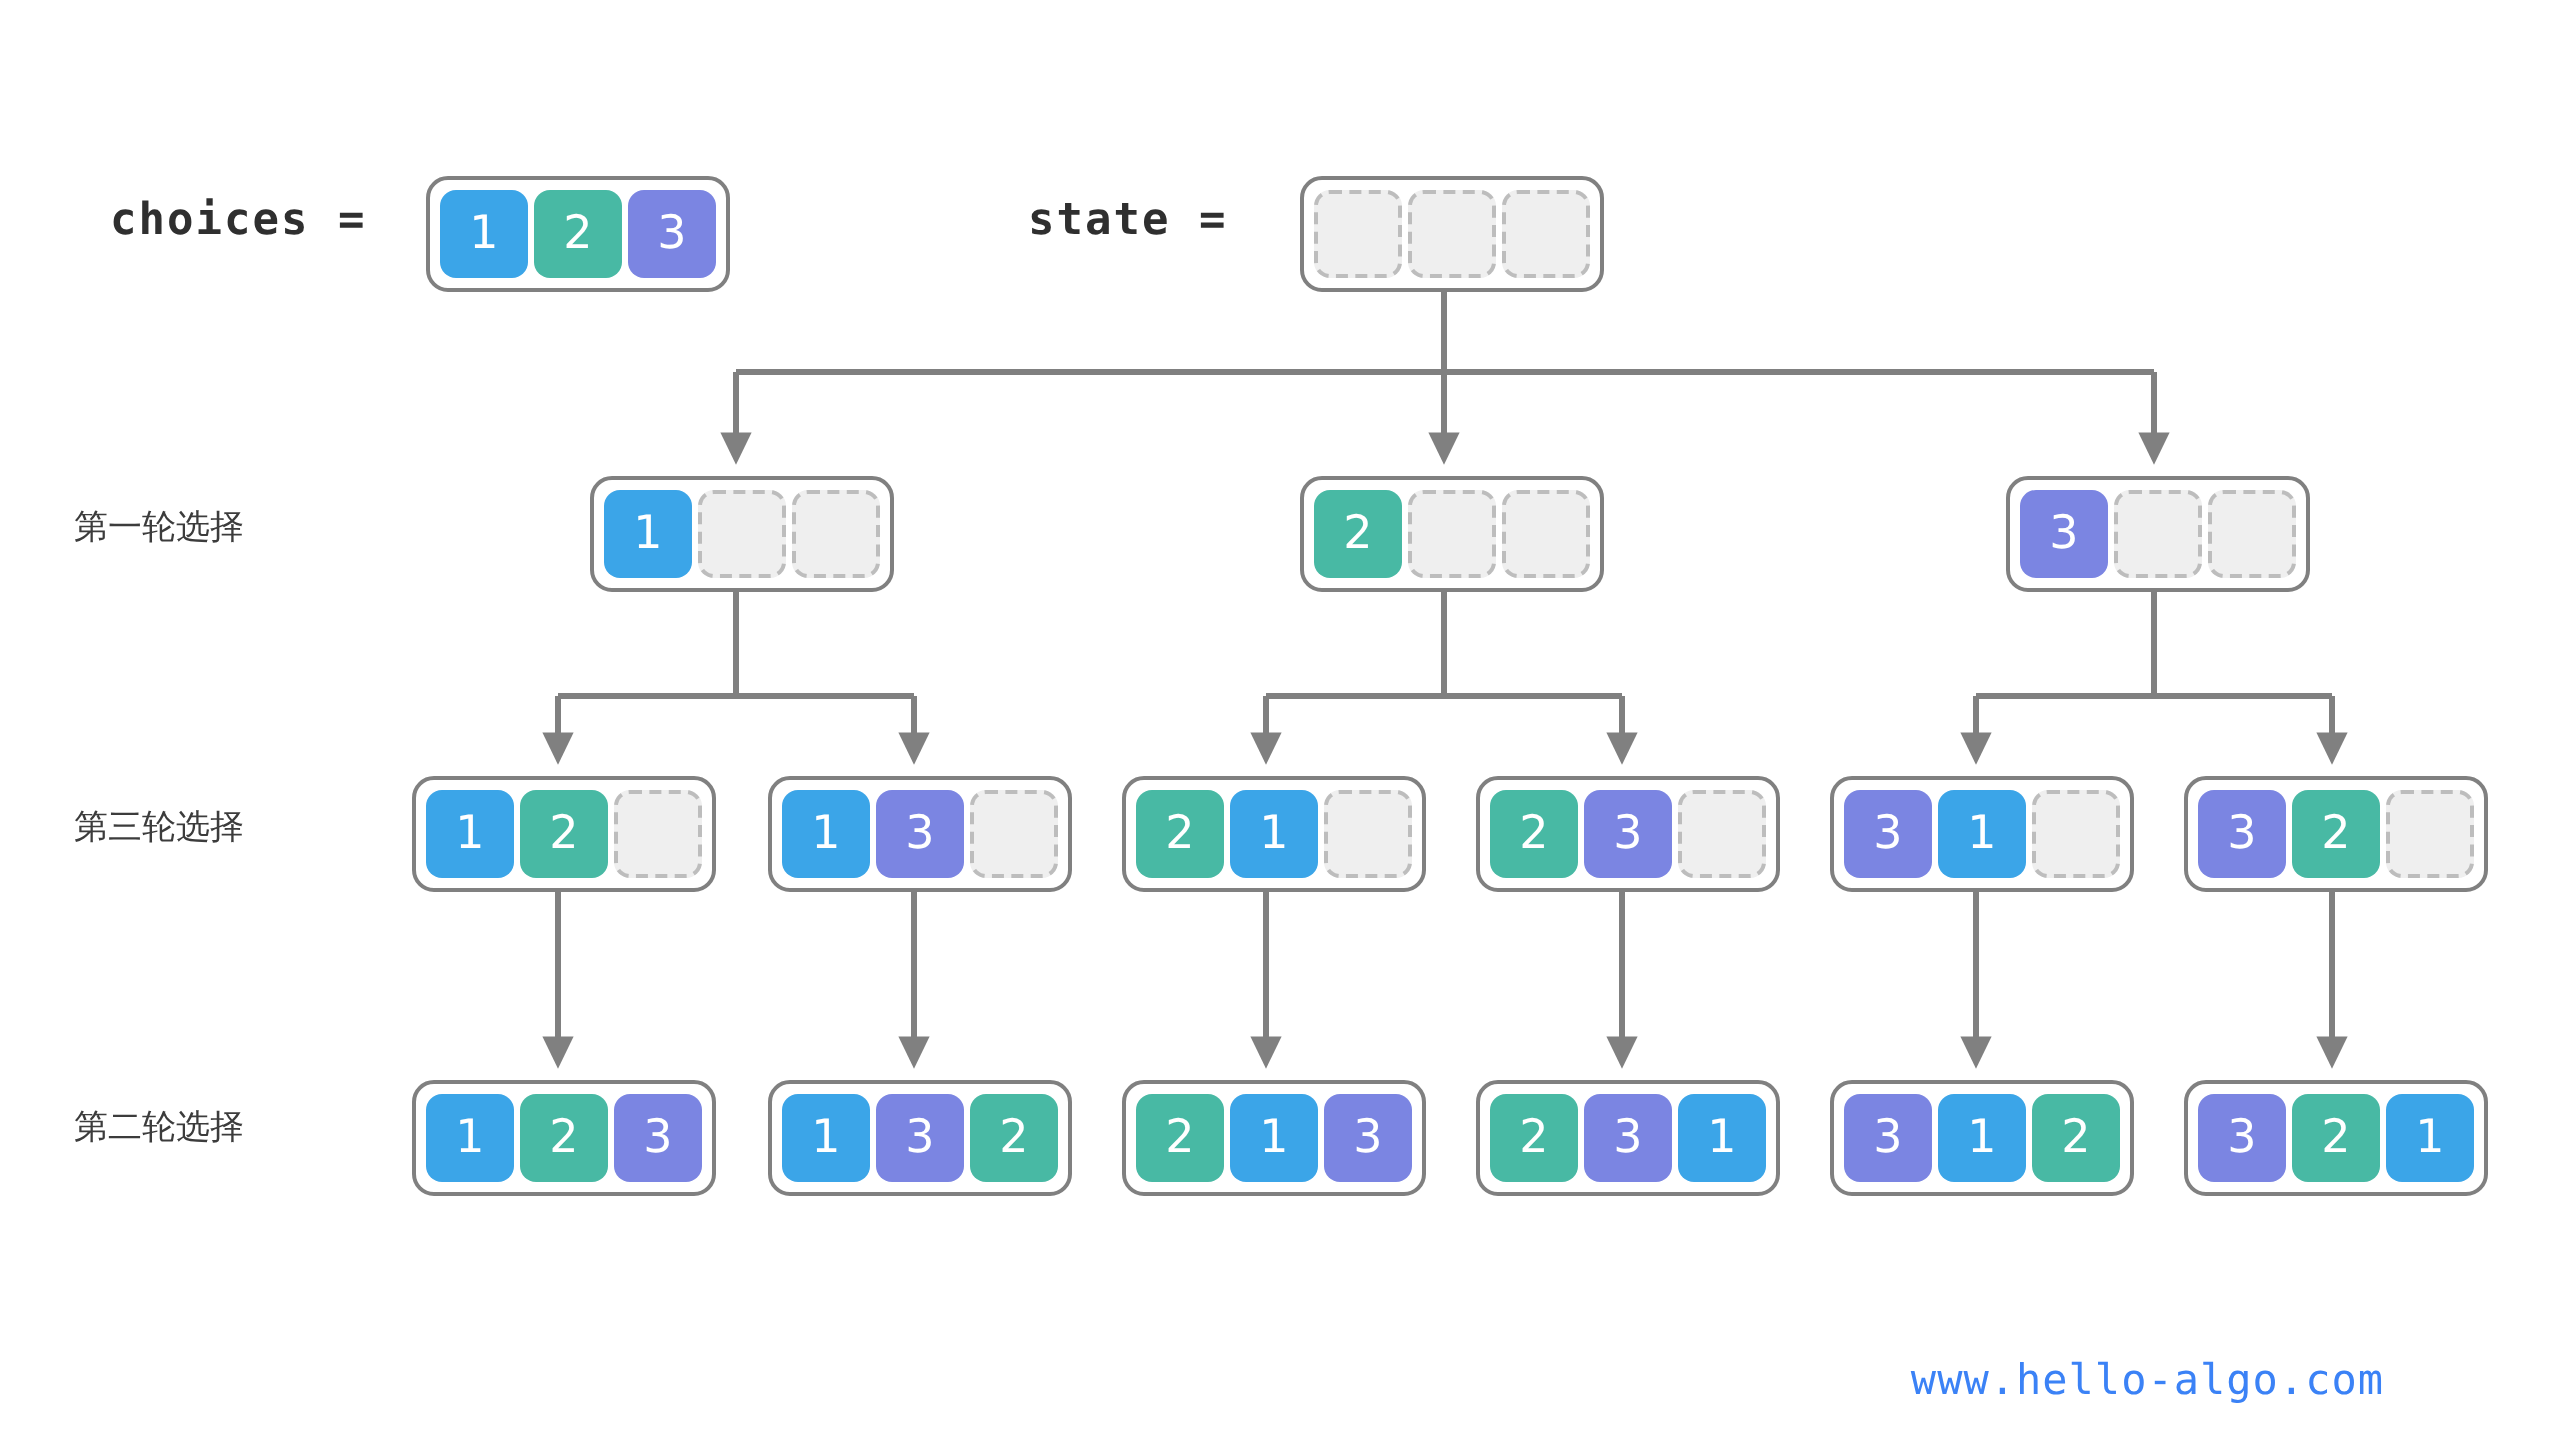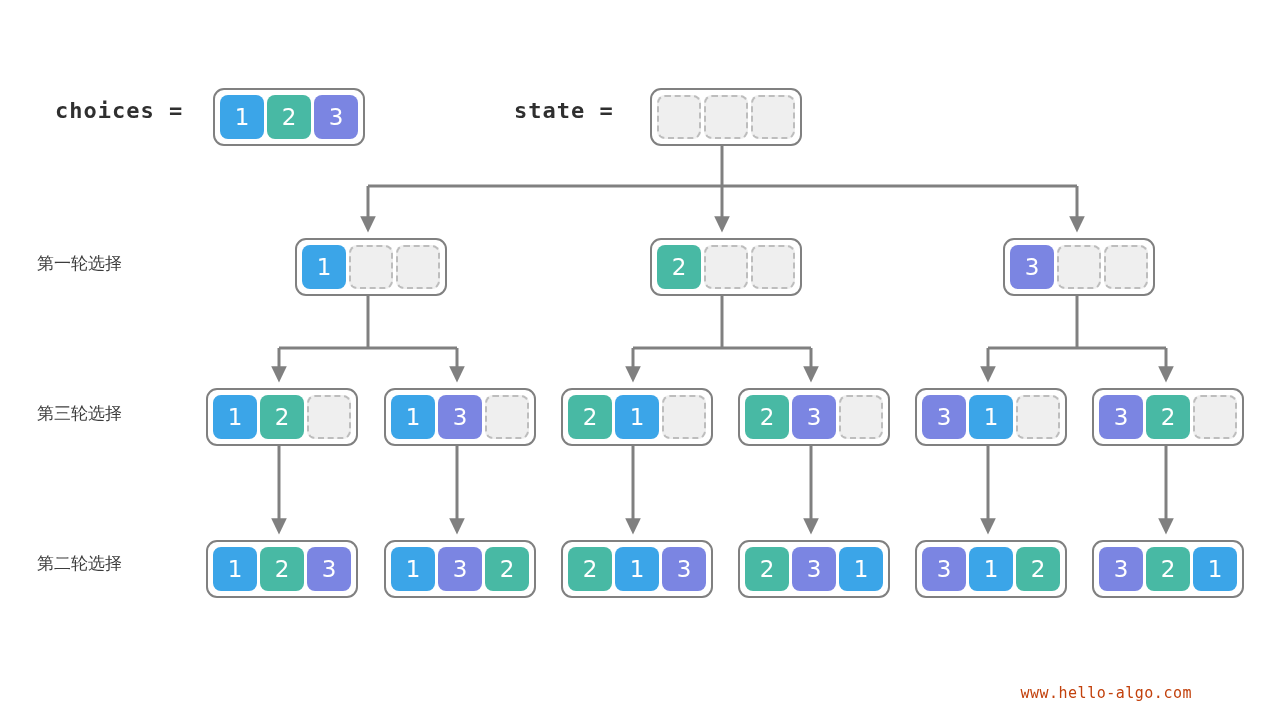--- a/index.html
+++ b/index.html
@@ -81,22 +81,22 @@
     font-family: "DejaVu Sans", "Liberation Sans", sans-serif;
     font-size: 17px;
     color: #3c3c3c;
     white-space: nowrap;
   }
   .watermark {
     position: absolute;
     right: 28px;
     bottom: 18px;
     font-family: "DejaVu Sans Mono", "Liberation Mono", monospace;
-    font-size: 15px;
-    color: #c2410c;
+    font-size: 21px;
+    color: #3b82f6;
     letter-spacing: 0.5px;
     white-space: nowrap;
   }
 </style>
 </head>
 <body>
 
 <div id="stage">
 
   <svg id="wires" viewBox="0 0 1280 720" width="1280" height="720" xmlns="http://www.w3.org/2000/svg">

